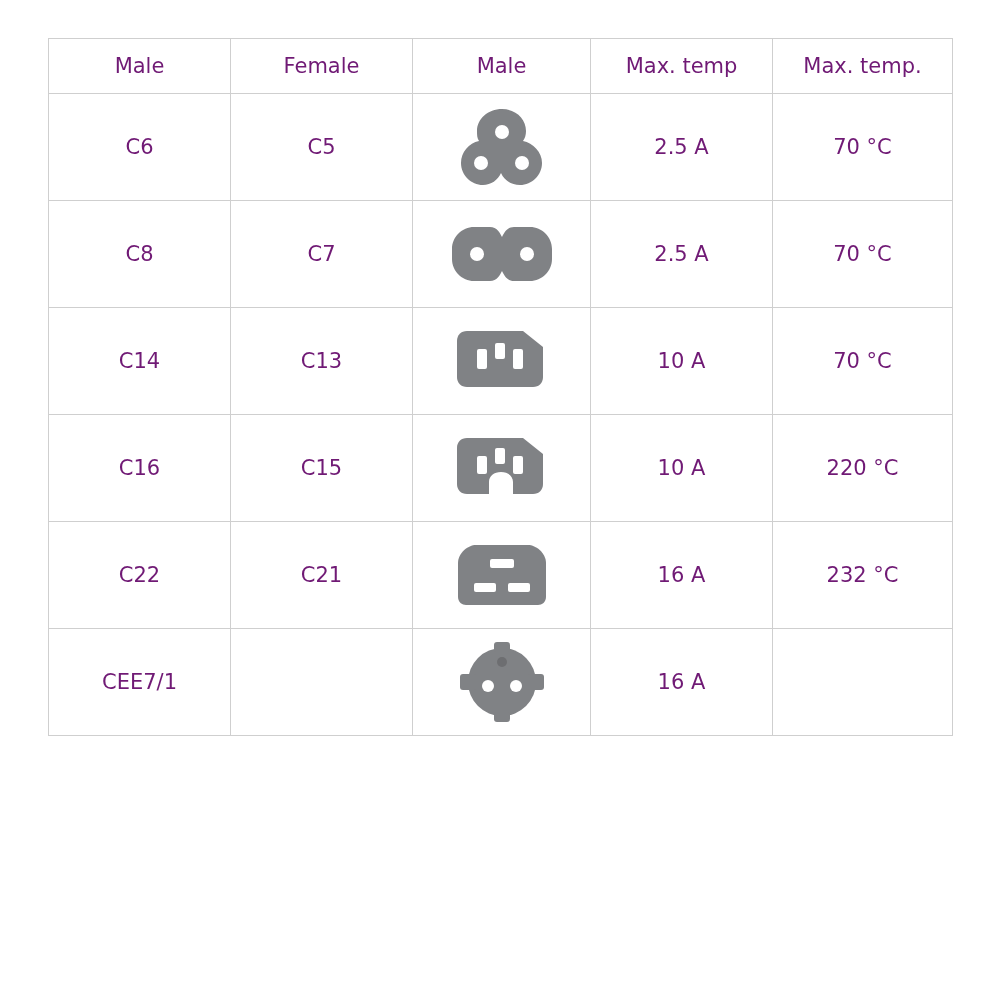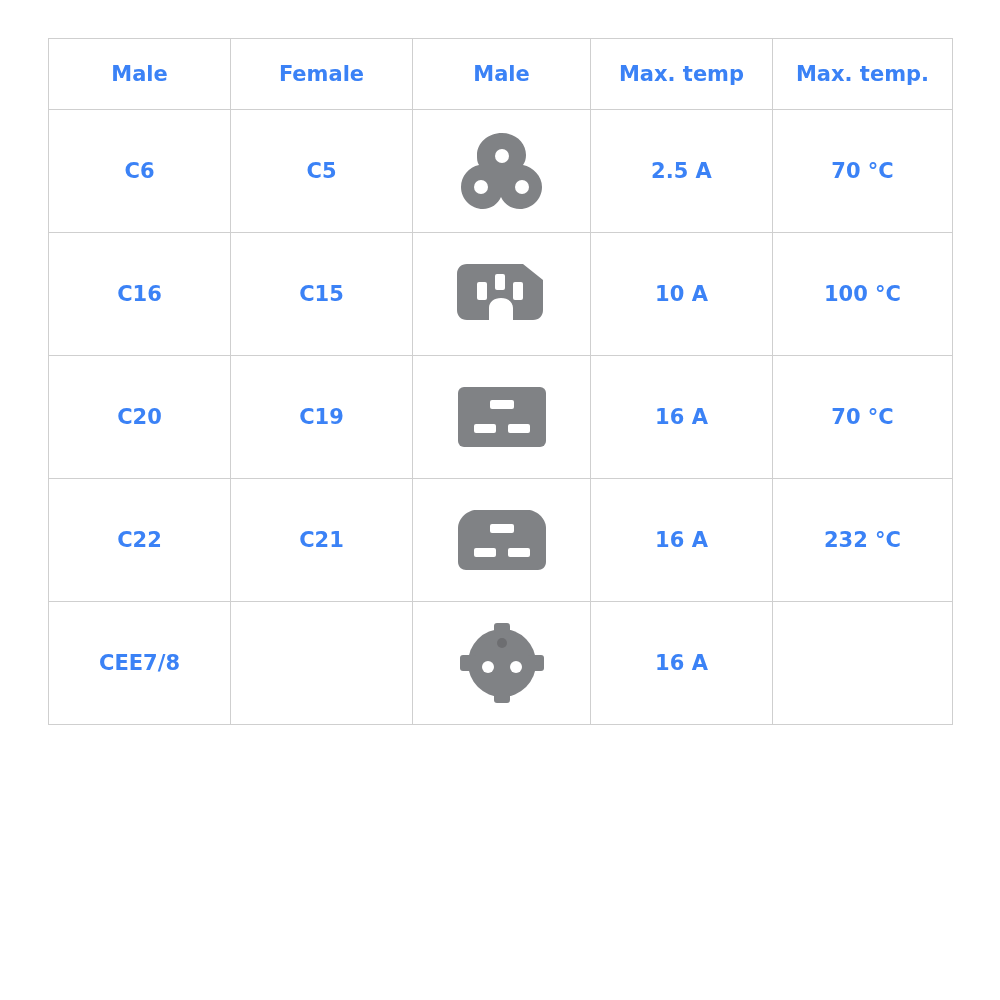--- a/index.html
+++ b/index.html
@@ -22,24 +22,24 @@
     left: 48px;
     top: 38px;
     width: 904px;
     border-collapse: collapse;
     table-layout: fixed;
   }
   table.spec th, table.spec td {
     border: 1px solid #cfcfcf;
     text-align: center;
     vertical-align: middle;
-    color: #3b82f6;
+    color: #701a75;
     font-size: 21px;
-    font-weight: 700;
-    padding: 8px;
+    font-weight: 400;
+    padding: 0;
   }
   table.spec thead th {
     height: 54px;
     font-size: 21px;
   }
   table.spec tbody td {
     height: 106px;
     text-align: center;
   }
   col.c-male   { width: 182px; }
@@ -97,76 +97,91 @@
               <circle class="hole" cx="54" cy="27" r="7"></circle>
               <circle class="hole" cx="33" cy="58" r="7"></circle>
               <circle class="hole" cx="74" cy="58" r="7"></circle>
             </svg>
           </div>
         </td>
         <td>2.5 A</td>
         <td>70 °C</td>
       </tr>
 
-
+      <tr>
+        <td>C8</td>
+        <td>C7</td>
+        <td class="shape-cell">
+          <div class="shape-wrap">
+            <svg width="116" height="66" viewBox="0 0 116 66">
+              <path class="body" d="M30 6 H46 C53 6 56 12 58 16 C60 12 63 6 70 6 H86 C98 6 108 16 108 28 L108 38 C108 50 98 60 86 60 H70 C63 60 60 54 58 50 C56 54 53 60 46 60 H30 C18 60 8 50 8 38 L8 28 C8 16 18 6 30 6 Z"></path>
+              <circle class="hole" cx="33" cy="33" r="7"></circle>
+              <circle class="hole" cx="83" cy="33" r="7"></circle>
+            </svg>
+          </div>
+        </td>
+        <td>2.5 A</td>
+        <td>70 °C</td>
+      </tr>
+
+      <tr>
+        <td>C14</td>
+        <td>C13</td>
+        <td class="shape-cell">
+          <div class="shape-wrap">
+            <svg width="110" height="72" viewBox="0 0 110 72">
+              <path class="body" d="M20 6 H76 L96 22 V52 C96 58 92 62 86 62 H20 C14 62 10 58 10 52 V16 C10 10 14 6 20 6 Z"></path>
+              <rect class="hole" x="30" y="24" width="10" height="20" rx="2"></rect>
+              <rect class="hole" x="48" y="18" width="10" height="16" rx="2"></rect>
+              <rect class="hole" x="66" y="24" width="10" height="20" rx="2"></rect>
+            </svg>
+          </div>
+        </td>
+        <td>10 A</td>
+        <td>70 °C</td>
+      </tr>
 
       <tr>
         <td>C16</td>
         <td>C15</td>
         <td class="shape-cell">
           <div class="shape-wrap">
             <svg width="110" height="72" viewBox="0 0 110 72">
               <path class="body" d="M20 6 H76 L96 22 V52 C96 58 92 62 86 62 H66 V50 C66 44 61 40 54 40 C47 40 42 44 42 50 V62 H20 C14 62 10 58 10 52 V16 C10 10 14 6 20 6 Z"></path>
               <rect class="hole" x="30" y="24" width="10" height="18" rx="2"></rect>
               <rect class="hole" x="48" y="16" width="10" height="16" rx="2"></rect>
               <rect class="hole" x="66" y="24" width="10" height="18" rx="2"></rect>
             </svg>
           </div>
         </td>
         <td>10 A</td>
-        <td>100 °C</td>
-      </tr>
-
-      <tr>
-        <td>C20</td>
-        <td>C19</td>
-        <td class="shape-cell">
-          <div class="shape-wrap">
-            <svg width="104" height="76" viewBox="0 0 104 76">
-              <rect class="body" x="8" y="8" width="88" height="60" rx="6"></rect>
-              <rect class="hole" x="40" y="21" width="24" height="9" rx="2"></rect>
-              <rect class="hole" x="24" y="45" width="22" height="9" rx="2"></rect>
-              <rect class="hole" x="58" y="45" width="22" height="9" rx="2"></rect>
-            </svg>
-          </div>
-        </td>
-        <td>16 A</td>
-        <td>70 °C</td>
-      </tr>
+        <td>220 °C</td>
+      </tr>
+
 
       <tr>
         <td>C22</td>
         <td>C21</td>
         <td class="shape-cell">
           <div class="shape-wrap">
             <svg width="104" height="76" viewBox="0 0 104 76">
               <path class="body" d="M26 8 H78 C86 8 96 16 96 26 V60 C96 65 92 68 88 68 H16 C12 68 8 65 8 60 V26 C8 16 18 8 26 8 Z"></path>
               <rect class="hole" x="40" y="22" width="24" height="9" rx="2"></rect>
               <rect class="hole" x="24" y="46" width="22" height="9" rx="2"></rect>
               <rect class="hole" x="58" y="46" width="22" height="9" rx="2"></rect>
             </svg>
           </div>
         </td>
         <td>16 A</td>
         <td>232 °C</td>
       </tr>
 
 
       <tr>
-        <td>CEE7/8</td>
+        <td>CEE7/1</td>
         <td></td>
         <td class="shape-cell">
           <div class="shape-wrap">
             <svg width="92" height="88" viewBox="0 0 92 88">
               <circle class="body" cx="46" cy="44" r="34"></circle>
               <rect class="body" x="38" y="4" width="16" height="10" rx="3"></rect>
               <rect class="body" x="4" y="36" width="16" height="16" rx="3"></rect>
               <rect class="body" x="72" y="36" width="16" height="16" rx="3"></rect>
               <rect class="body" x="38" y="74" width="16" height="10" rx="3"></rect>
               <circle class="dot" cx="46" cy="24" r="5"></circle>

